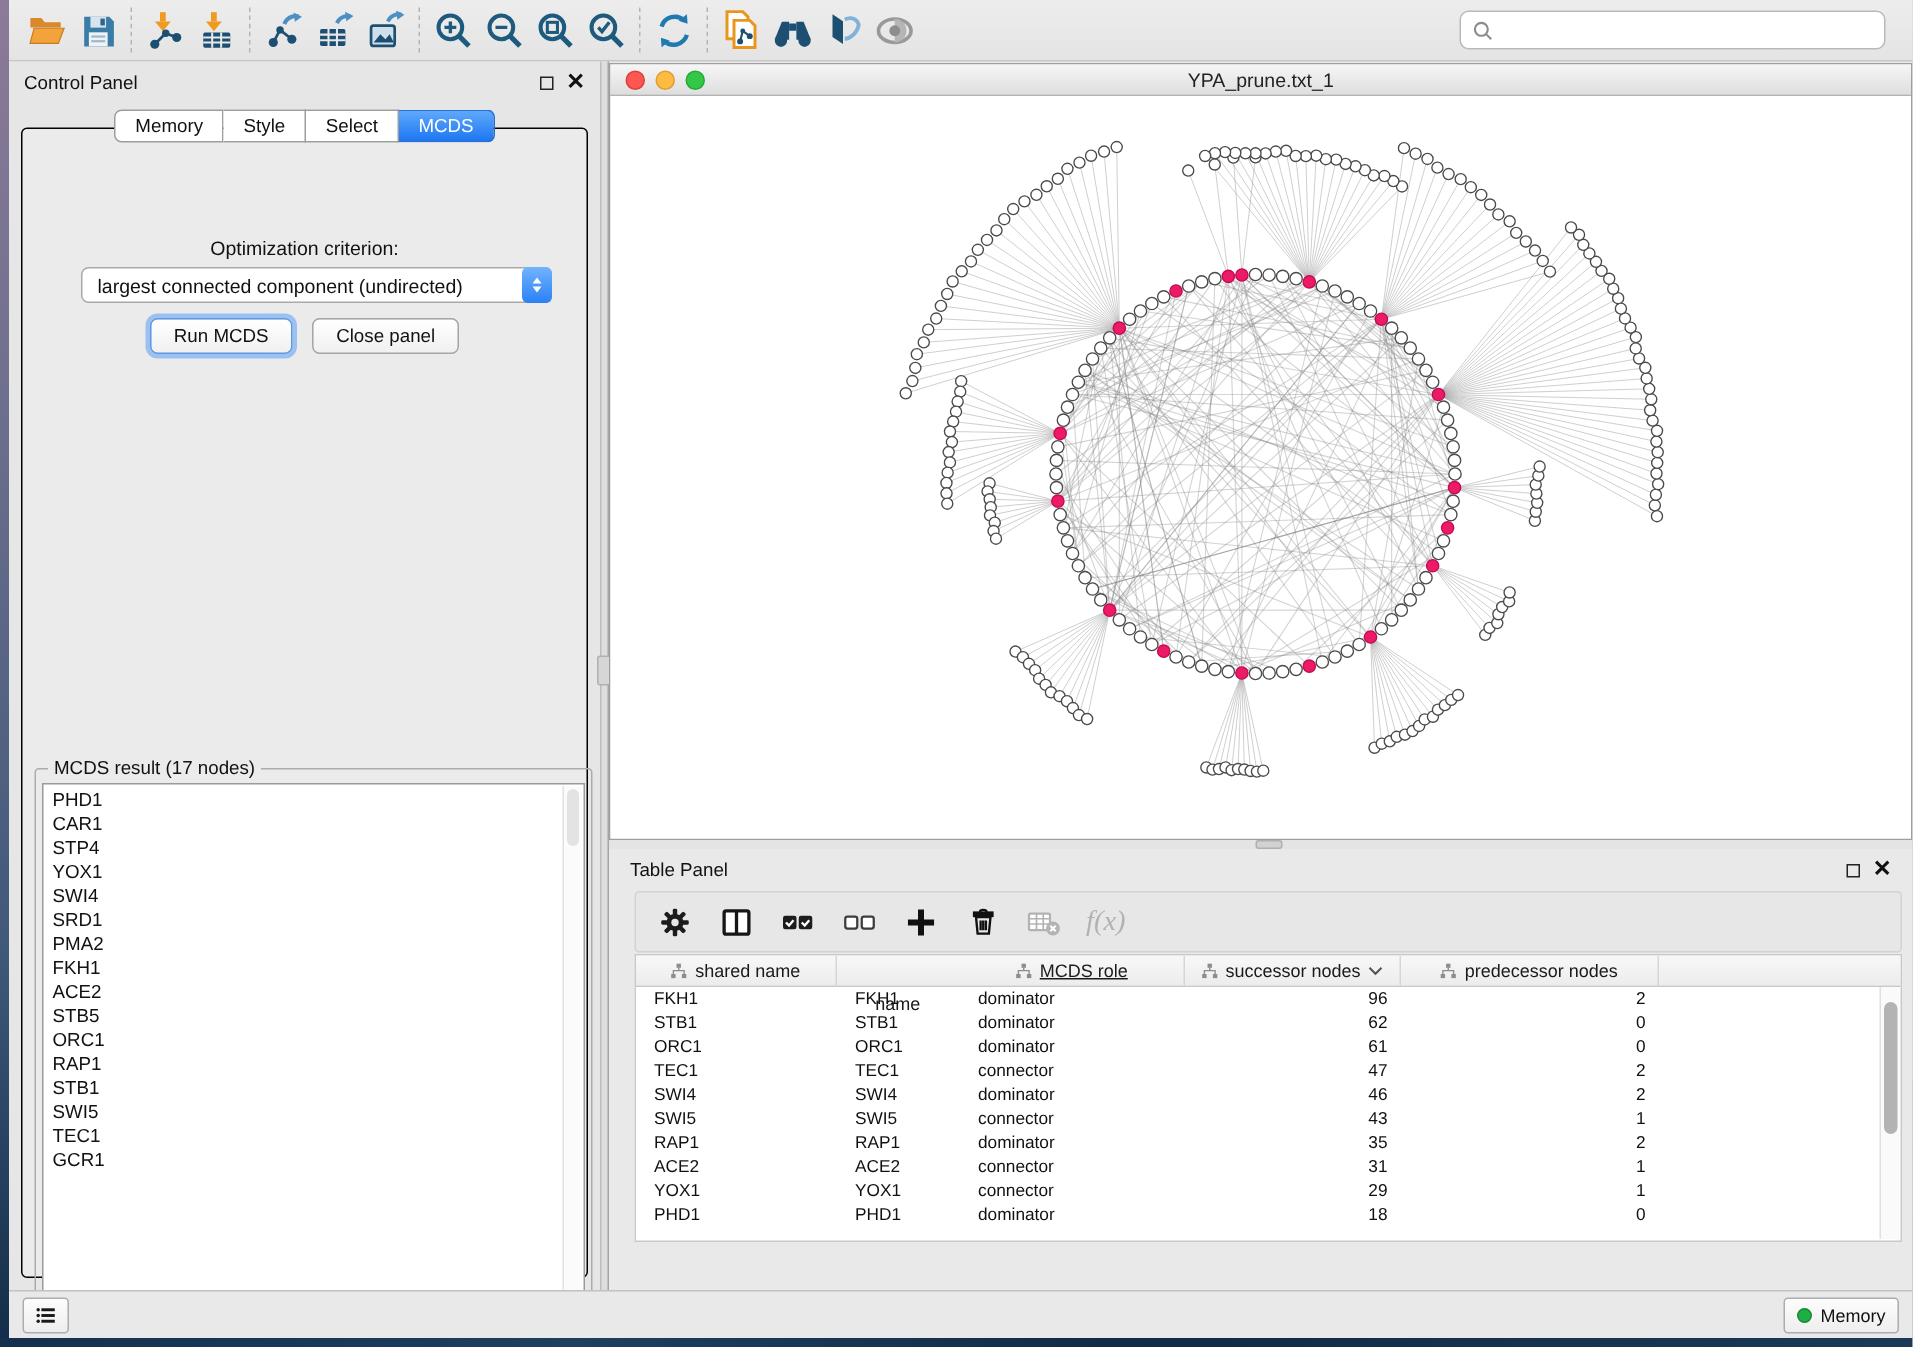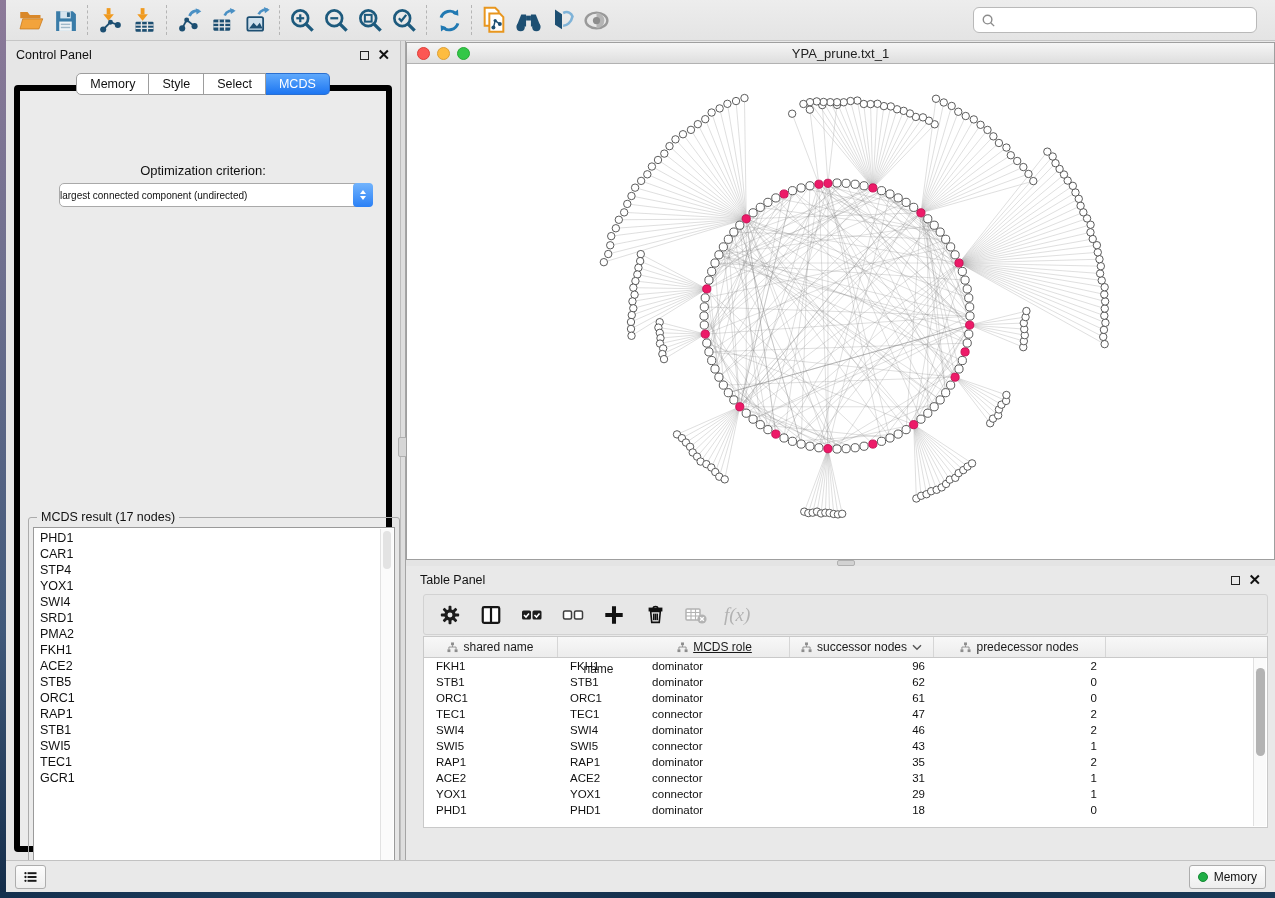--- a/index.html
+++ b/index.html
@@ -26,34 +26,34 @@
 
   
   .control-panel { position:absolute; left:0; top:41px; width:394px; height:819px; background:#e6e6e6; }
   .panel-titlebar { position:relative; height:28px; display:flex; align-items:center; padding:0 10px; }
   .panel-title { font-size:12.5px; color:#111; }
   .panel-wicons { margin-left:auto; display:flex; align-items:center; gap:8px; }
   .float-icon { width:9px; height:9px; border:1.5px solid #222; display:inline-block; }
   .close-icon { font-size:15px; font-weight:bold; color:#111; line-height:10px; }
 
   .cp-content { position:absolute; left:8px; right:8px; top:44px; bottom:8px;
-    border:6px solid #000000; border-radius:4px; background:#ebebeb; }
+    border:1px solid #000000; border-radius:4px; background:#ebebeb; }
   .seg { display:flex; }
   .seg-btn { height:22px; padding:0 13px; background:#fff; border:1px solid #9d9d9d; border-left:none;
     font-size:12.5px; font-family:"Liberation Sans",sans-serif; color:#111; cursor:default;
     display:flex; align-items:center; }
   .seg-btn:first-child { border-left:1px solid #9d9d9d; border-radius:5px 0 0 5px; }
   .seg-btn:last-child { border-radius:0 5px 5px 0; }
   .seg-btn.selected { background:linear-gradient(#5fa9fc,#1d76f2); border-color:#2a6fd0; color:#fff; }
   .cp-tabs { position:absolute; left:0; right:0; top:32px; display:flex; justify-content:center; z-index:3; }
 
   .opt-label { position:absolute; left:0; right:0; top:72px; text-align:center; font-size:13px; color:#111; }
   .combo { position:absolute; left:39px; top:92px; width:314px; height:24px; background:#fff;
     border:1px solid #a9a9a9; border-radius:5px; display:flex; align-items:center; }
-  .combo-text { flex:1; font-size:10px; color:#111; white-space:nowrap; overflow:hidden; }
+  .combo-text { flex:1; padding-left:10px; font-size:13px; color:#111; white-space:nowrap; overflow:hidden; }
   .combo-cap { width:20px; height:24px; margin:-1px -1px -1px 0; border-radius:4px;
     background:linear-gradient(#72b4fd,#2a80f6); display:flex; flex-direction:column;
     align-items:center; justify-content:center; gap:2px; }
   .tri-up { width:0; height:0; border-left:3.5px solid transparent; border-right:3.5px solid transparent;
     border-bottom:4.5px solid #fff; }
   .tri-dn { width:0; height:0; border-left:3.5px solid transparent; border-right:3.5px solid transparent;
     border-top:4.5px solid #fff; }
 
   .btn-row { position:absolute; left:0; right:0; top:126px; display:flex; justify-content:center; gap:13px; }
   .btn { height:24px; padding:0 15px; background:linear-gradient(#ffffff,#f0f0f0);
@@ -324,20 +324,24 @@
           <button class="seg-btn selected">MCDS</button>
         </div>
       <div class="cp-content">
         <div class="opt-label">Optimization criterion:</div>
         <div class="combo">
           <span class="combo-text">largest connected component (undirected)</span>
           <span class="combo-cap">
               <span class="tri-up"></span>
               <span class="tri-dn"></span>
             </span>
+        </div>
+        <div class="btn-row">
+          <button class="btn focused">Run MCDS</button>
+          <button class="btn">Close panel</button>
         </div>
         <div class="groupbox">
           <span class="group-title">MCDS result (17 nodes)</span>
           <div class="mcds-list-wrap">
             <div class="mcds-list" id="mcds-list">
                 <div class="list-item">PHD1</div>
                 <div class="list-item">CAR1</div>
                 <div class="list-item">STP4</div>
                 <div class="list-item">YOX1</div>
                 <div class="list-item">SWI4</div>

